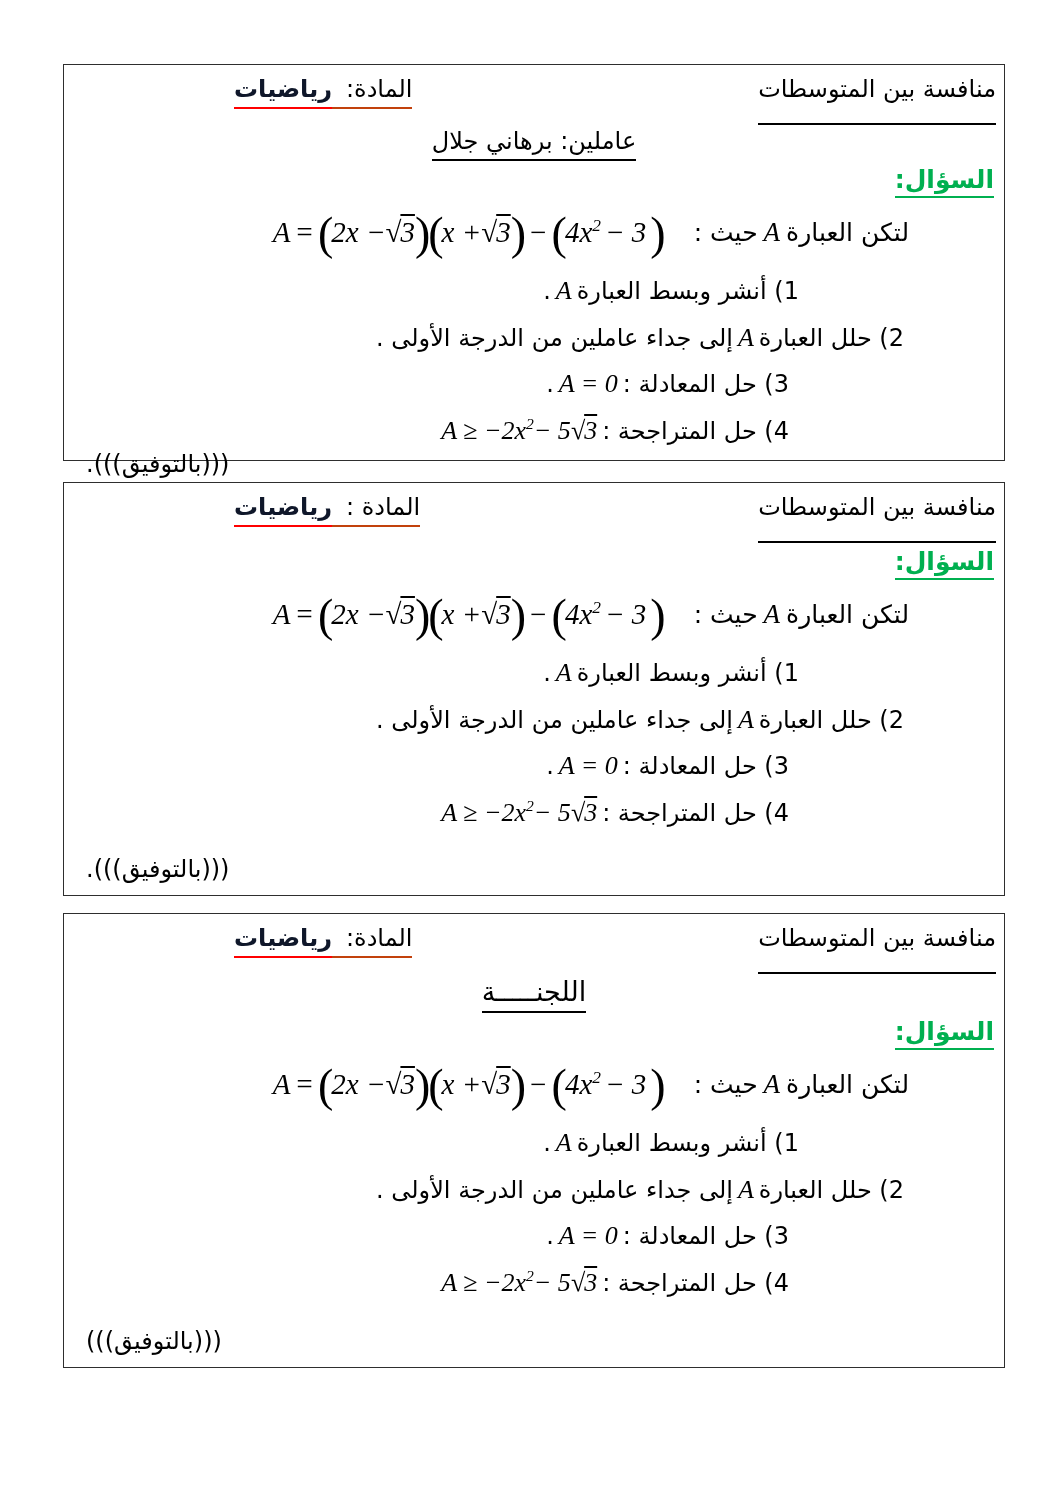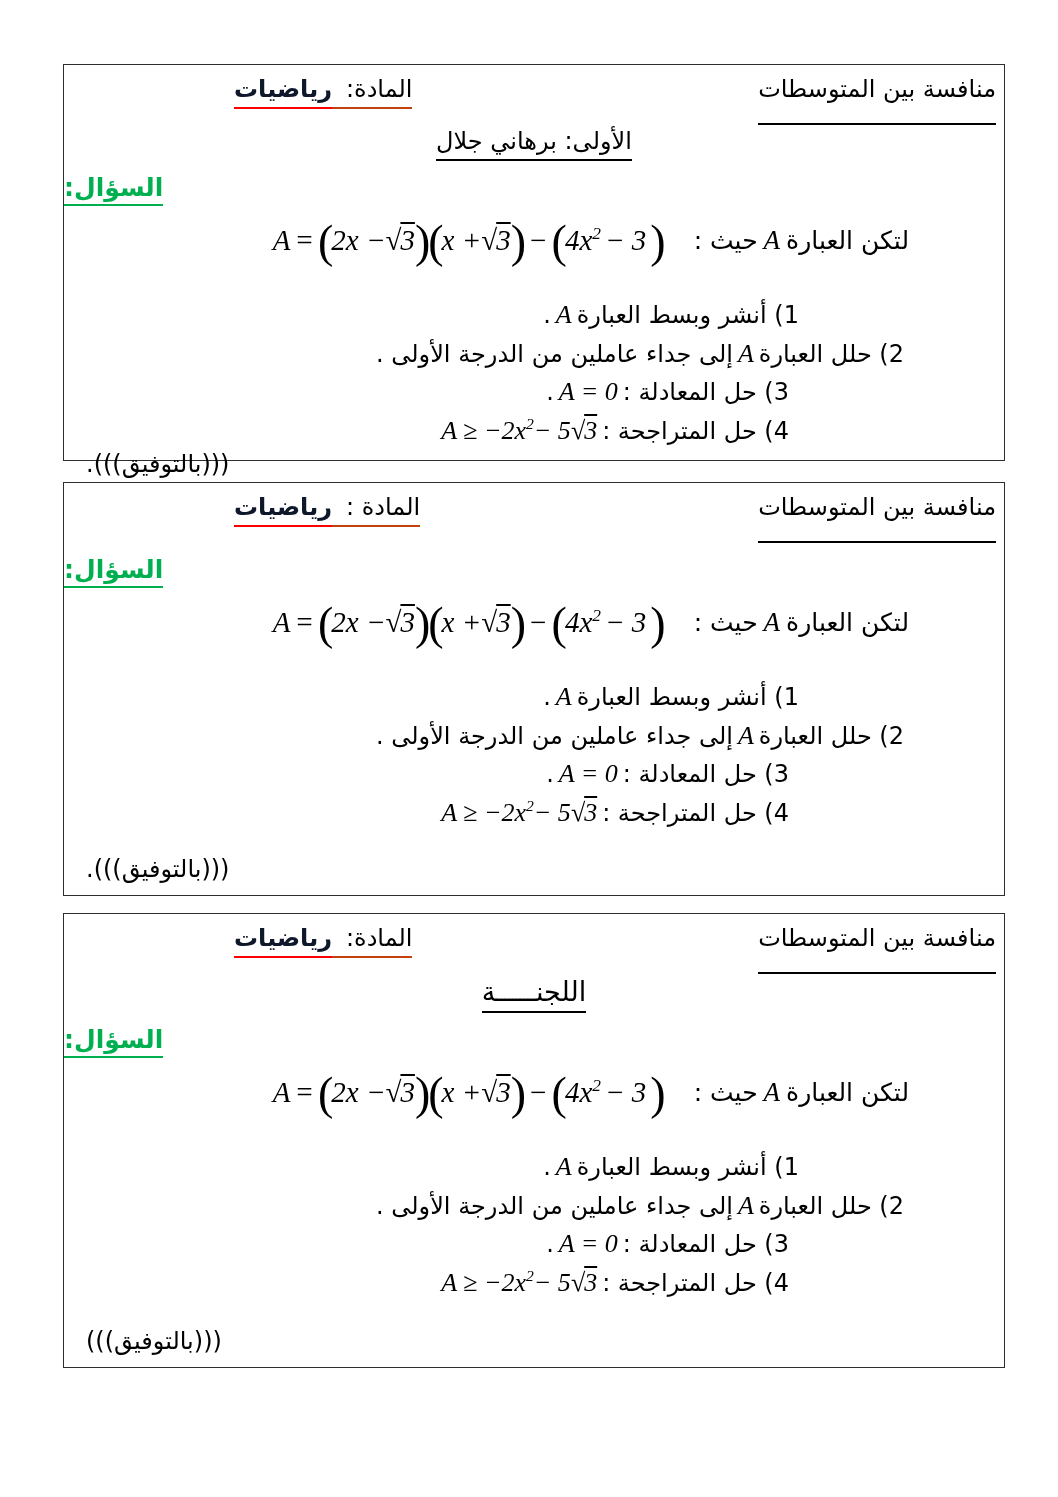--- a/index.html
+++ b/index.html
@@ -50,21 +50,21 @@
   }
   .school-row{text-align:center;margin-top:2px;}
   .school{
     font-size:24px;
     border-bottom:2px solid #000;
     padding-bottom:4px;
     display:inline-block;
   }
   .sec3 .school{font-weight:normal;font-size:27px;letter-spacing:1px;}
 
-  .q-row{text-align:left;padding-right:10px;margin-top:12px;}
+  .q-row{text-align:right;padding-right:10px;margin-top:4px;}
   .q-label{
     font-size:25px;font-weight:bold;color:#00b050;
     border-bottom:2.5px solid #00b050;
     padding-bottom:2px;
     display:inline-block;
   }
 
   .f-row{
     display:flex;align-items:center;justify-content:flex-start;
     gap:30px;
@@ -86,21 +86,21 @@
     font-weight:200;
     font-size:46px;
     line-height:28px;
     vertical-align:-7px;
     letter-spacing:-2px;
   }
   .rs{letter-spacing:-1px;}
   .rc{text-decoration:overline;}
   sup.ms{font-size:60%;font-style:italic;}
 
-  .items{display:flex;flex-direction:column;gap:1px;margin-top:26px;}
+  .items{display:flex;flex-direction:column;gap:9px;margin-top:10px;}
   .item{font-size:24px;text-align:right;line-height:1.45;}
   .item .math{font-size:26px;padding:0 5px;}
   .i1{padding-right:205px;}
   .i2{padding-right:100px;}
   .i3{padding-right:215px;}
   .i4{padding-right:215px;}
 
   .footer-row{
     margin-top:auto;
     text-align:left;
@@ -114,21 +114,21 @@
 <div class="page">
 
   <section class="box sec1" dir="rtl">
     <div class="hdr">
       <span class="comp-title">منافسة بين المتوسطات</span>
       <span class="subject">
         <span class="subject-label">المادة:</span><span class="subject-value">رياضيات</span>
       </span>
     </div>
     <div class="school-row">
-      <span class="school">الأولى: برهاني جلال</span>
+      <span class="school">عاملين: برهاني جلال</span>
     </div>
     <div class="q-row">
       <span class="q-label">السؤال:</span>
     </div>
     <div class="f-row">
       <span class="intro">
         <span>لتكن العبارة</span><span class="math" dir="ltr">A</span><span>حيث :</span>
       </span>
       <span class="math expr" dir="ltr">
         <span>A</span><span class="mo">=</span><span class="bp">(</span><span>2x −</span><span class="rs">√</span><span class="rc">3</span><span class="bp">)</span><span class="bp">(</span><span>x +</span><span class="rs">√</span><span class="rc">3</span><span class="bp">)</span><span class="mo">−</span><span class="bp">(</span><span>4x</span><sup class="ms">2</sup><span class="mo">− 3</span><span class="bp">)</span>

